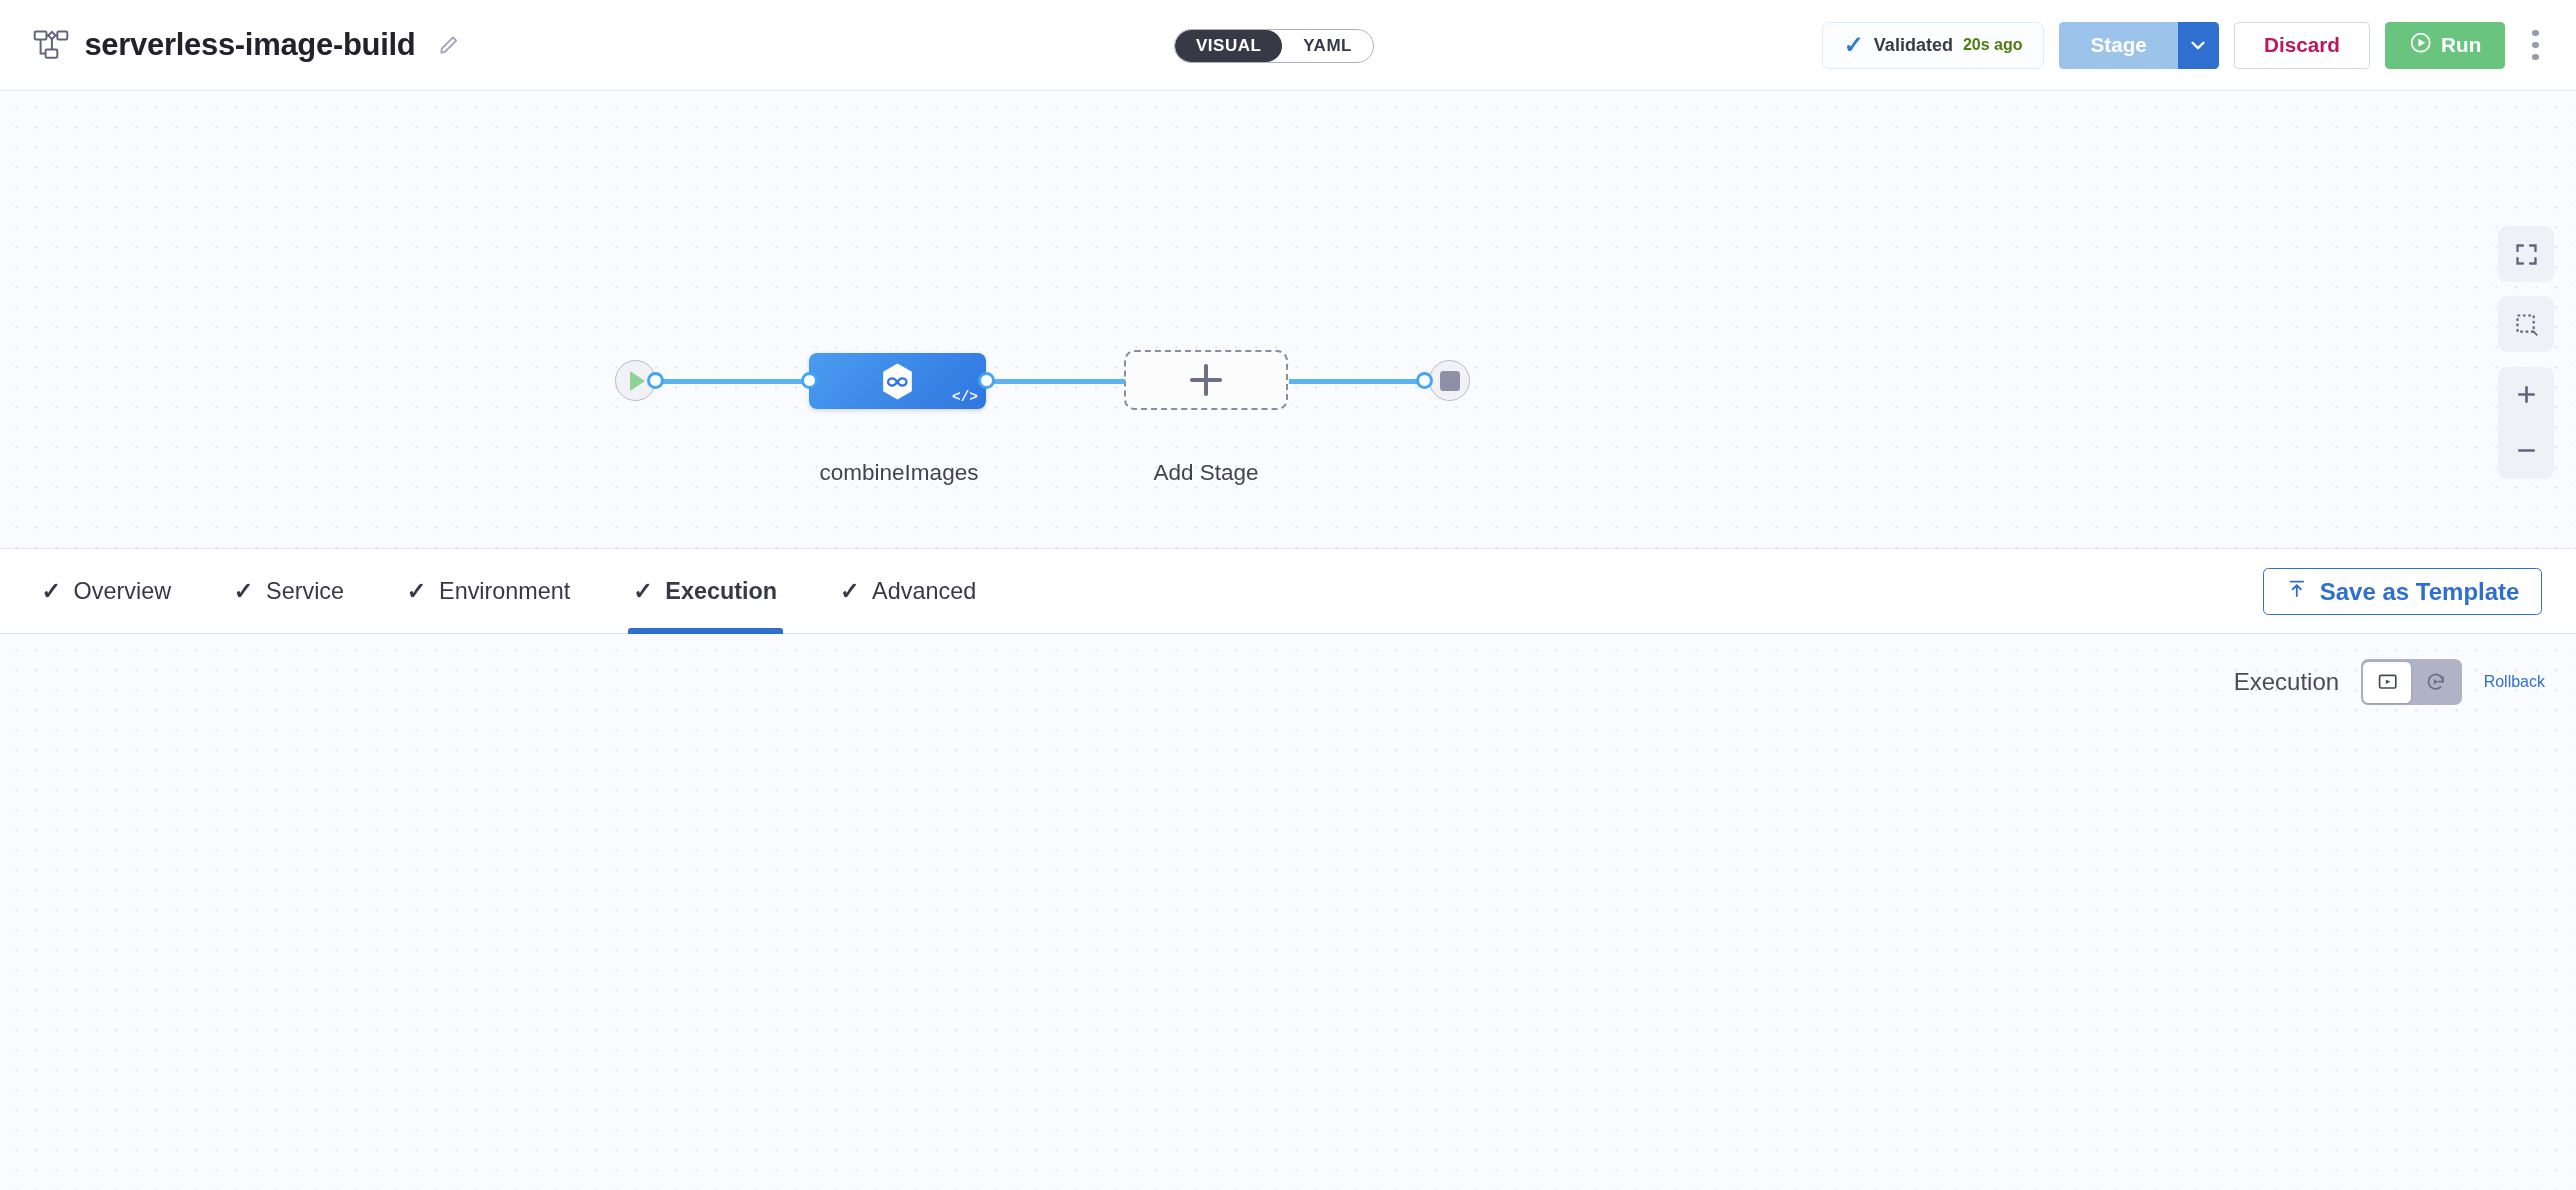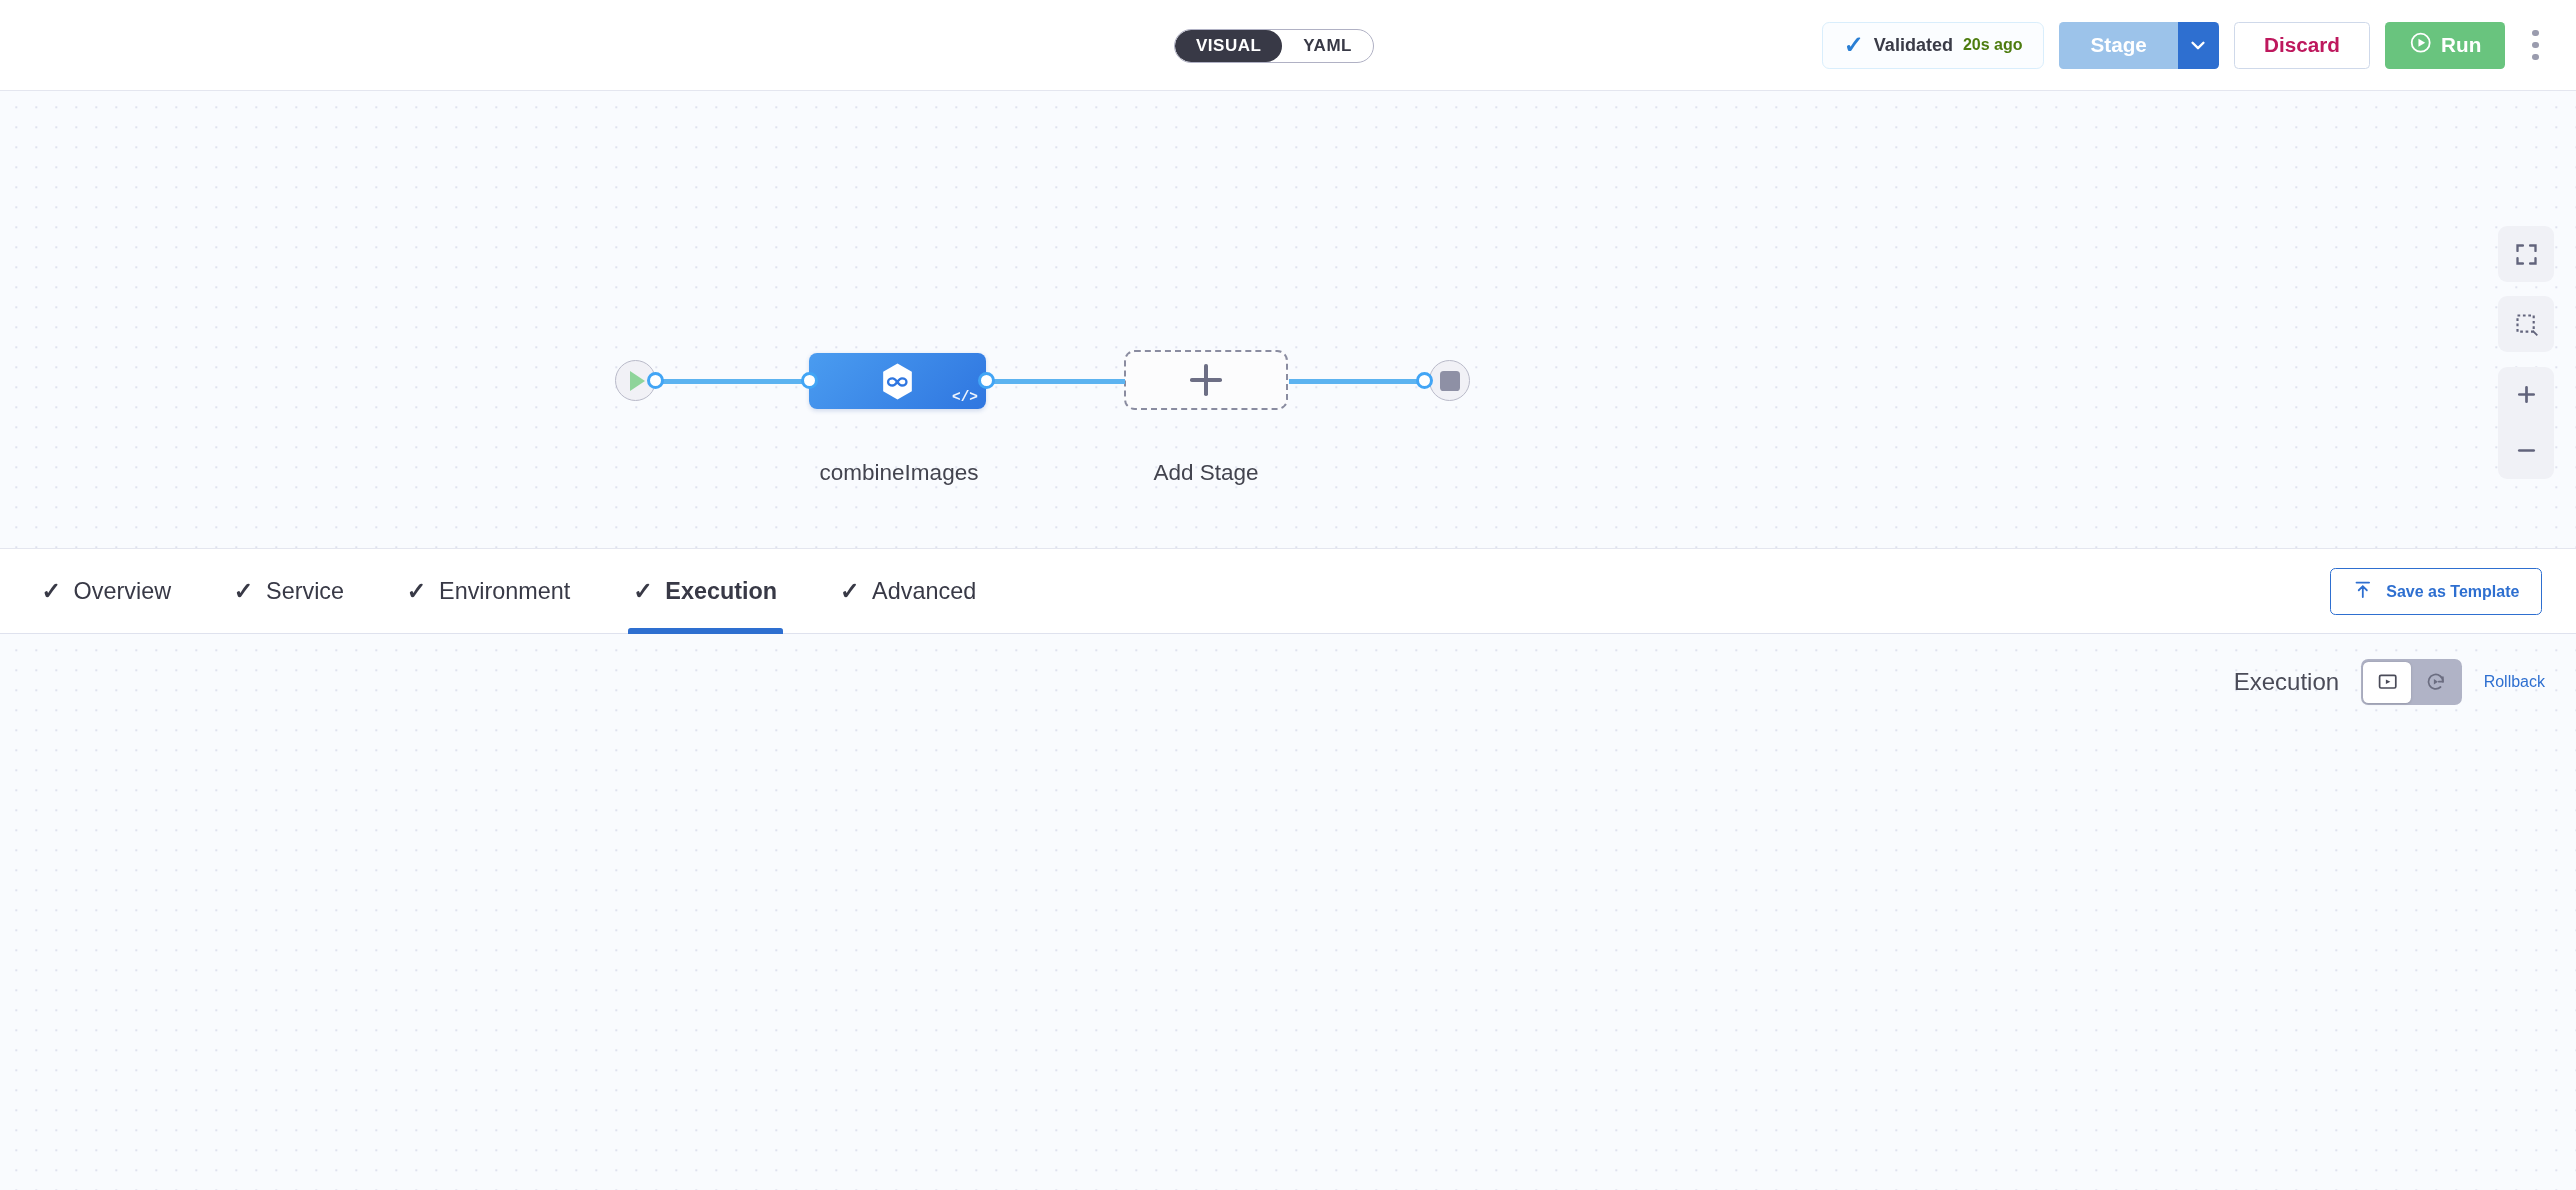--- a/index.html
+++ b/index.html
@@ -161,21 +161,21 @@
   }
   .tab .tick { font-size: 23.4px; color: #383946; font-weight: 600; }
   .tab.active { font-weight: 700; }
   .tab.active::after {
     content: ""; position: absolute; left: 0; right: 0; bottom: 0;
     height: 5.4px; background: #2e6fd0; border-radius: 2.7px 2.7px 0 0;
   }
   .save-template-btn {
     position: absolute; right: 34px; top: 19px;
     height: 47px; padding: 0 21.6px; border: 0.9px solid #2e6fd0; border-radius: 5.4px;
-    background: #ffffff; color: #2e6fd0; font-size: 16px; font-weight: 700;
+    background: #ffffff; color: #2e6fd0; font-size: 24px; font-weight: 700;
     display: flex; align-items: center; gap: 12.6px; cursor: pointer;
     font-family: "Liberation Sans", sans-serif;
   }
 
   
   .canvas-bottom { height: 564px; }
   .exec-toolbar {
     position: absolute; right: 31px; top: 25px;
     display: flex; align-items: center; gap: 21.6px; z-index: 9;
   }
@@ -188,20 +188,37 @@
     display: flex; align-items: center; justify-content: center; cursor: pointer;
     border-radius: 5.4px;
   }
   .exec-switch button.sel { background: #ffffff; box-shadow: 0 0.9px 2.7px rgba(0,0,0,.15); }
   .rollback-link { font-size: 16px; color: #2e6fd0; cursor: pointer; }
 </style>
 </head>
 <body>
 
 <div class="header">
+  <div class="title-wrap">
+    <span class="pipeline-icon">
+      <svg viewBox="0 0 42 42" width="38" height="38" fill="none" stroke="#62647c" stroke-width="2.2">
+        <rect x="3" y="6" width="13" height="9" rx="1.5"></rect>
+        <rect x="28" y="6" width="11" height="9" rx="1.5"></rect>
+        <path d="M18 10.5 L22 6.5 L26 10.5 L22 14.5 Z"></path>
+        <rect x="15" y="26" width="13" height="9" rx="1.5"></rect>
+        <path d="M16 10.5 H18 M26 10.5 H28 M9.5 15 V30.5 H15 M22 14.5 V26"></path>
+      </svg>
+    </span>
+    <span class="page-title">serverless-image-build</span>
+    <span class="edit-icon">
+      <svg viewBox="0 0 30 30" width="27" height="27" fill="none" stroke="#9fa1b4" stroke-width="2" stroke-linejoin="round">
+        <path d="M7 23 L7.5 18.5 L20 6 L23.5 9.5 L11 22 Z"></path>
+      </svg>
+    </span>
+  </div>
 
   <div class="mode-toggle">
     <button class="mode-btn active">VISUAL</button>
     <button class="mode-btn">YAML</button>
   </div>
 
   <div class="header-actions">
     <div class="validated-chip">
       <span class="chk">✓</span>
       <span class="validated-label">Validated</span>

